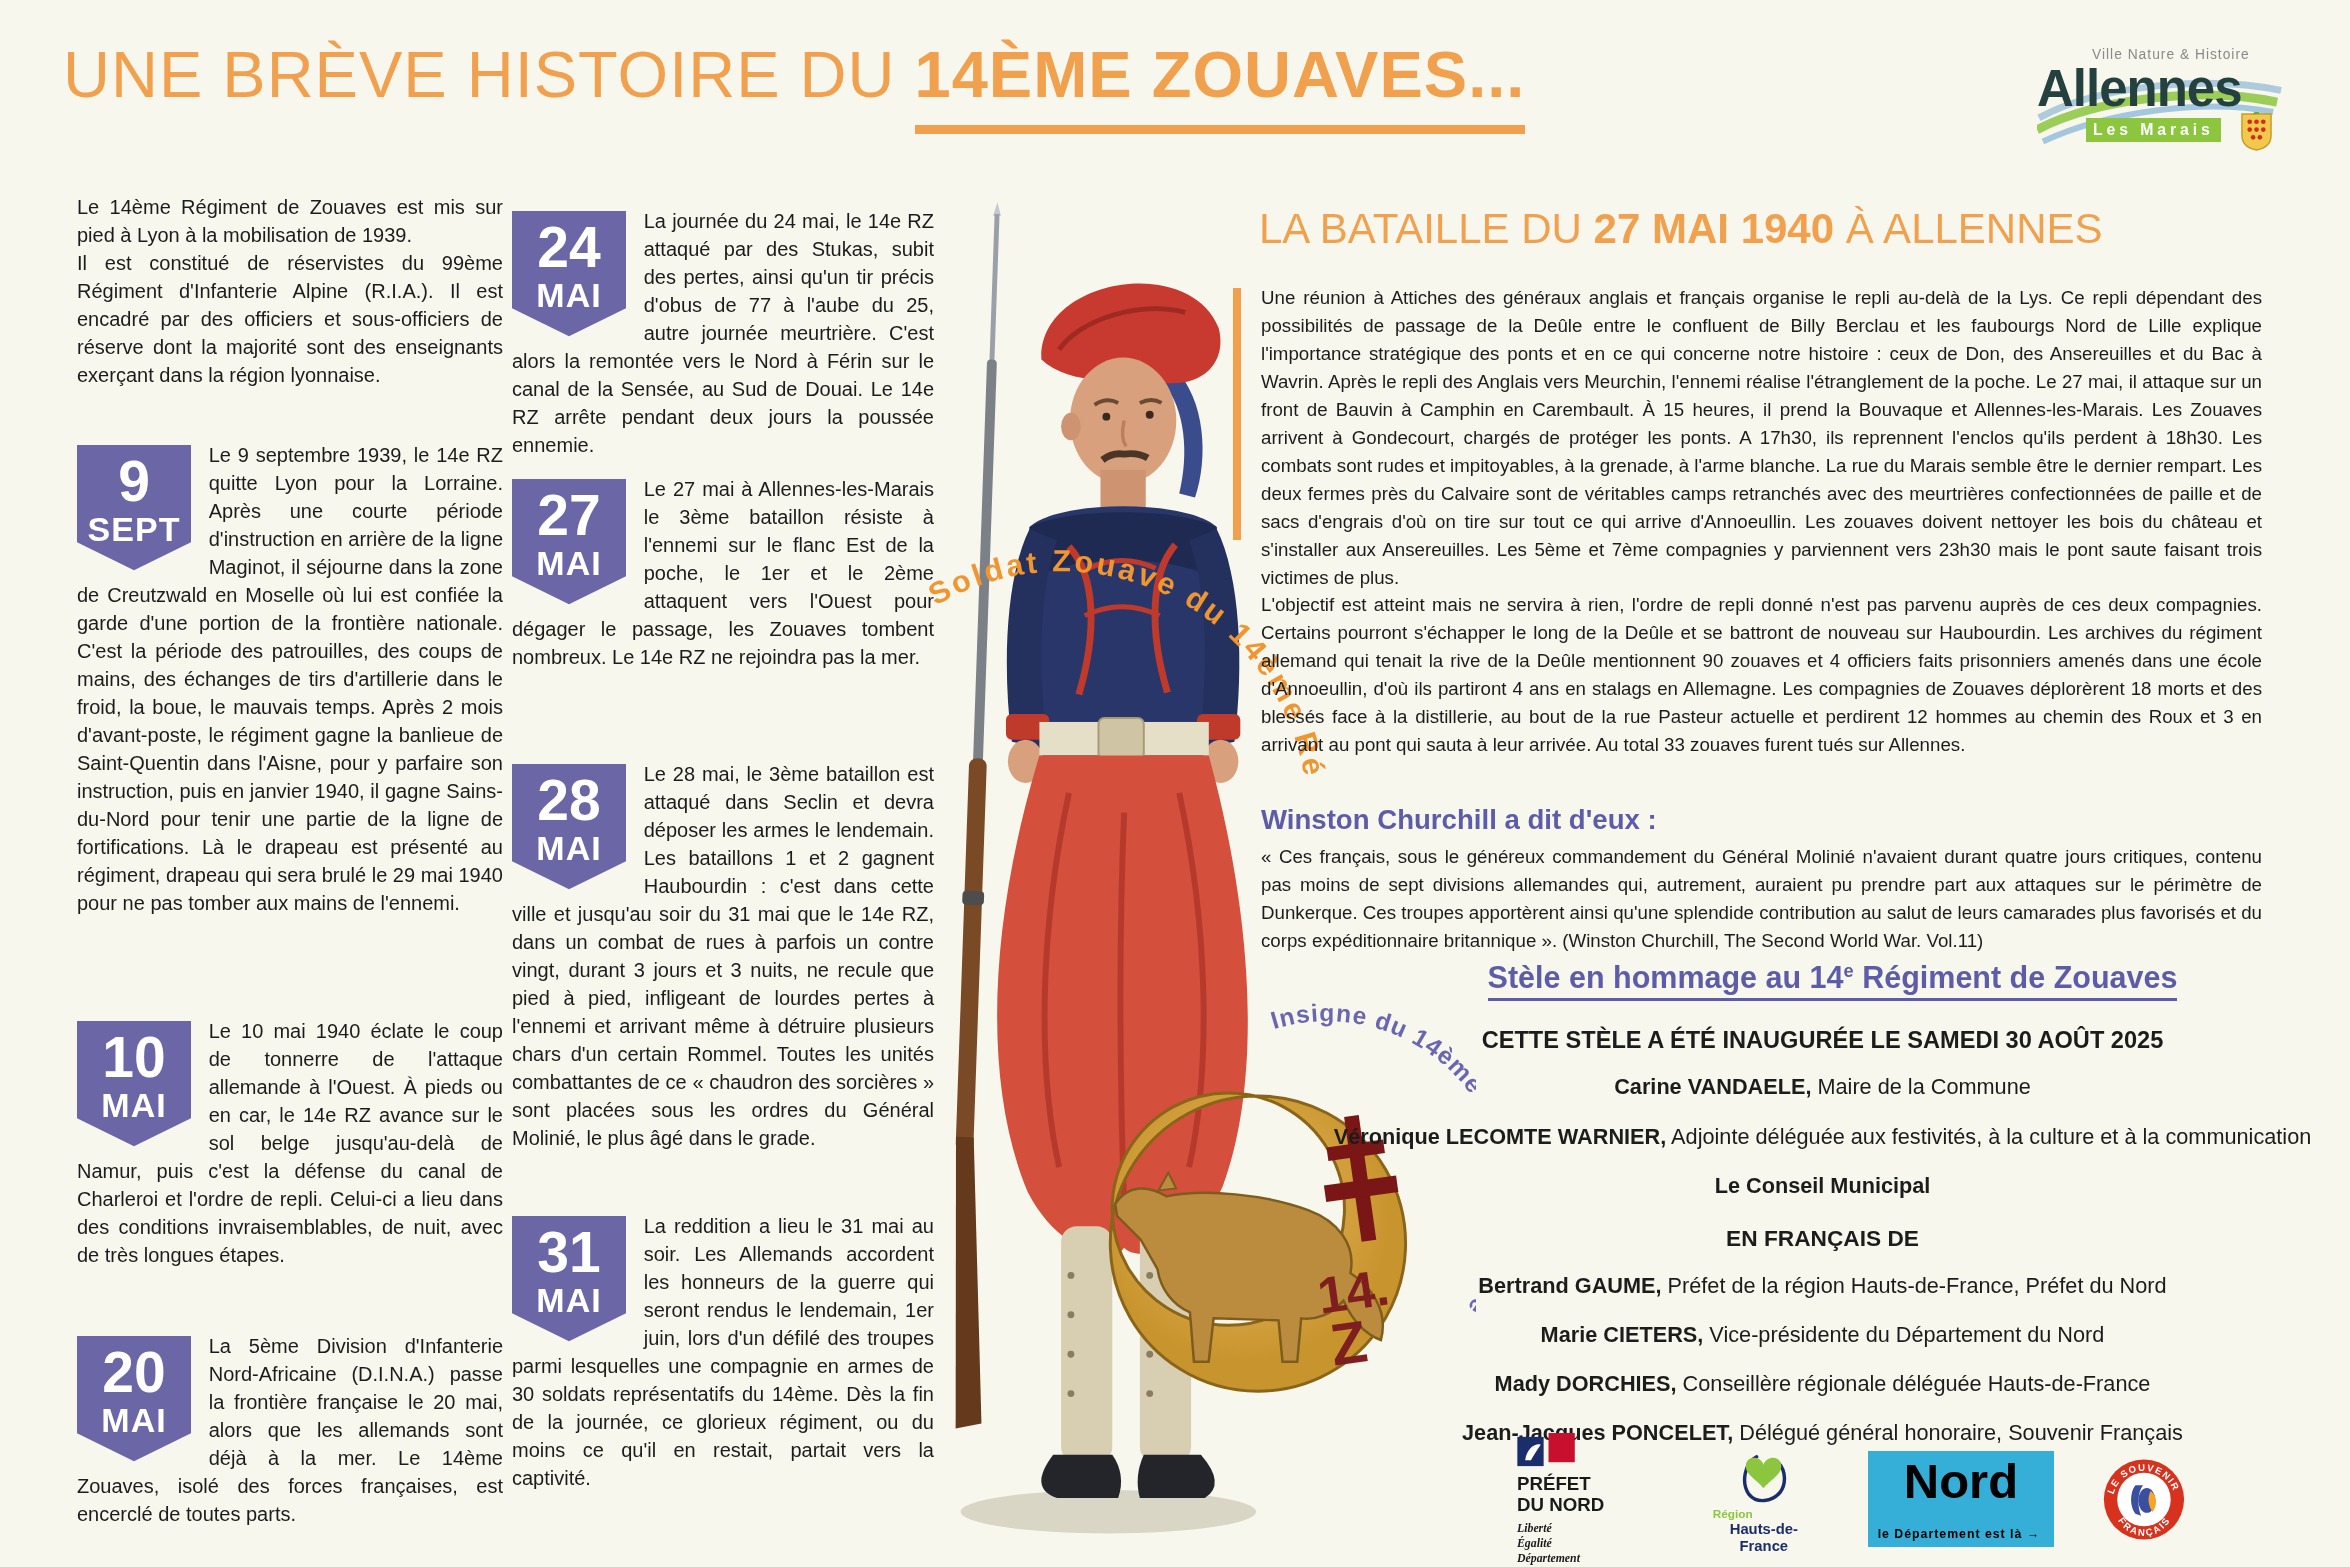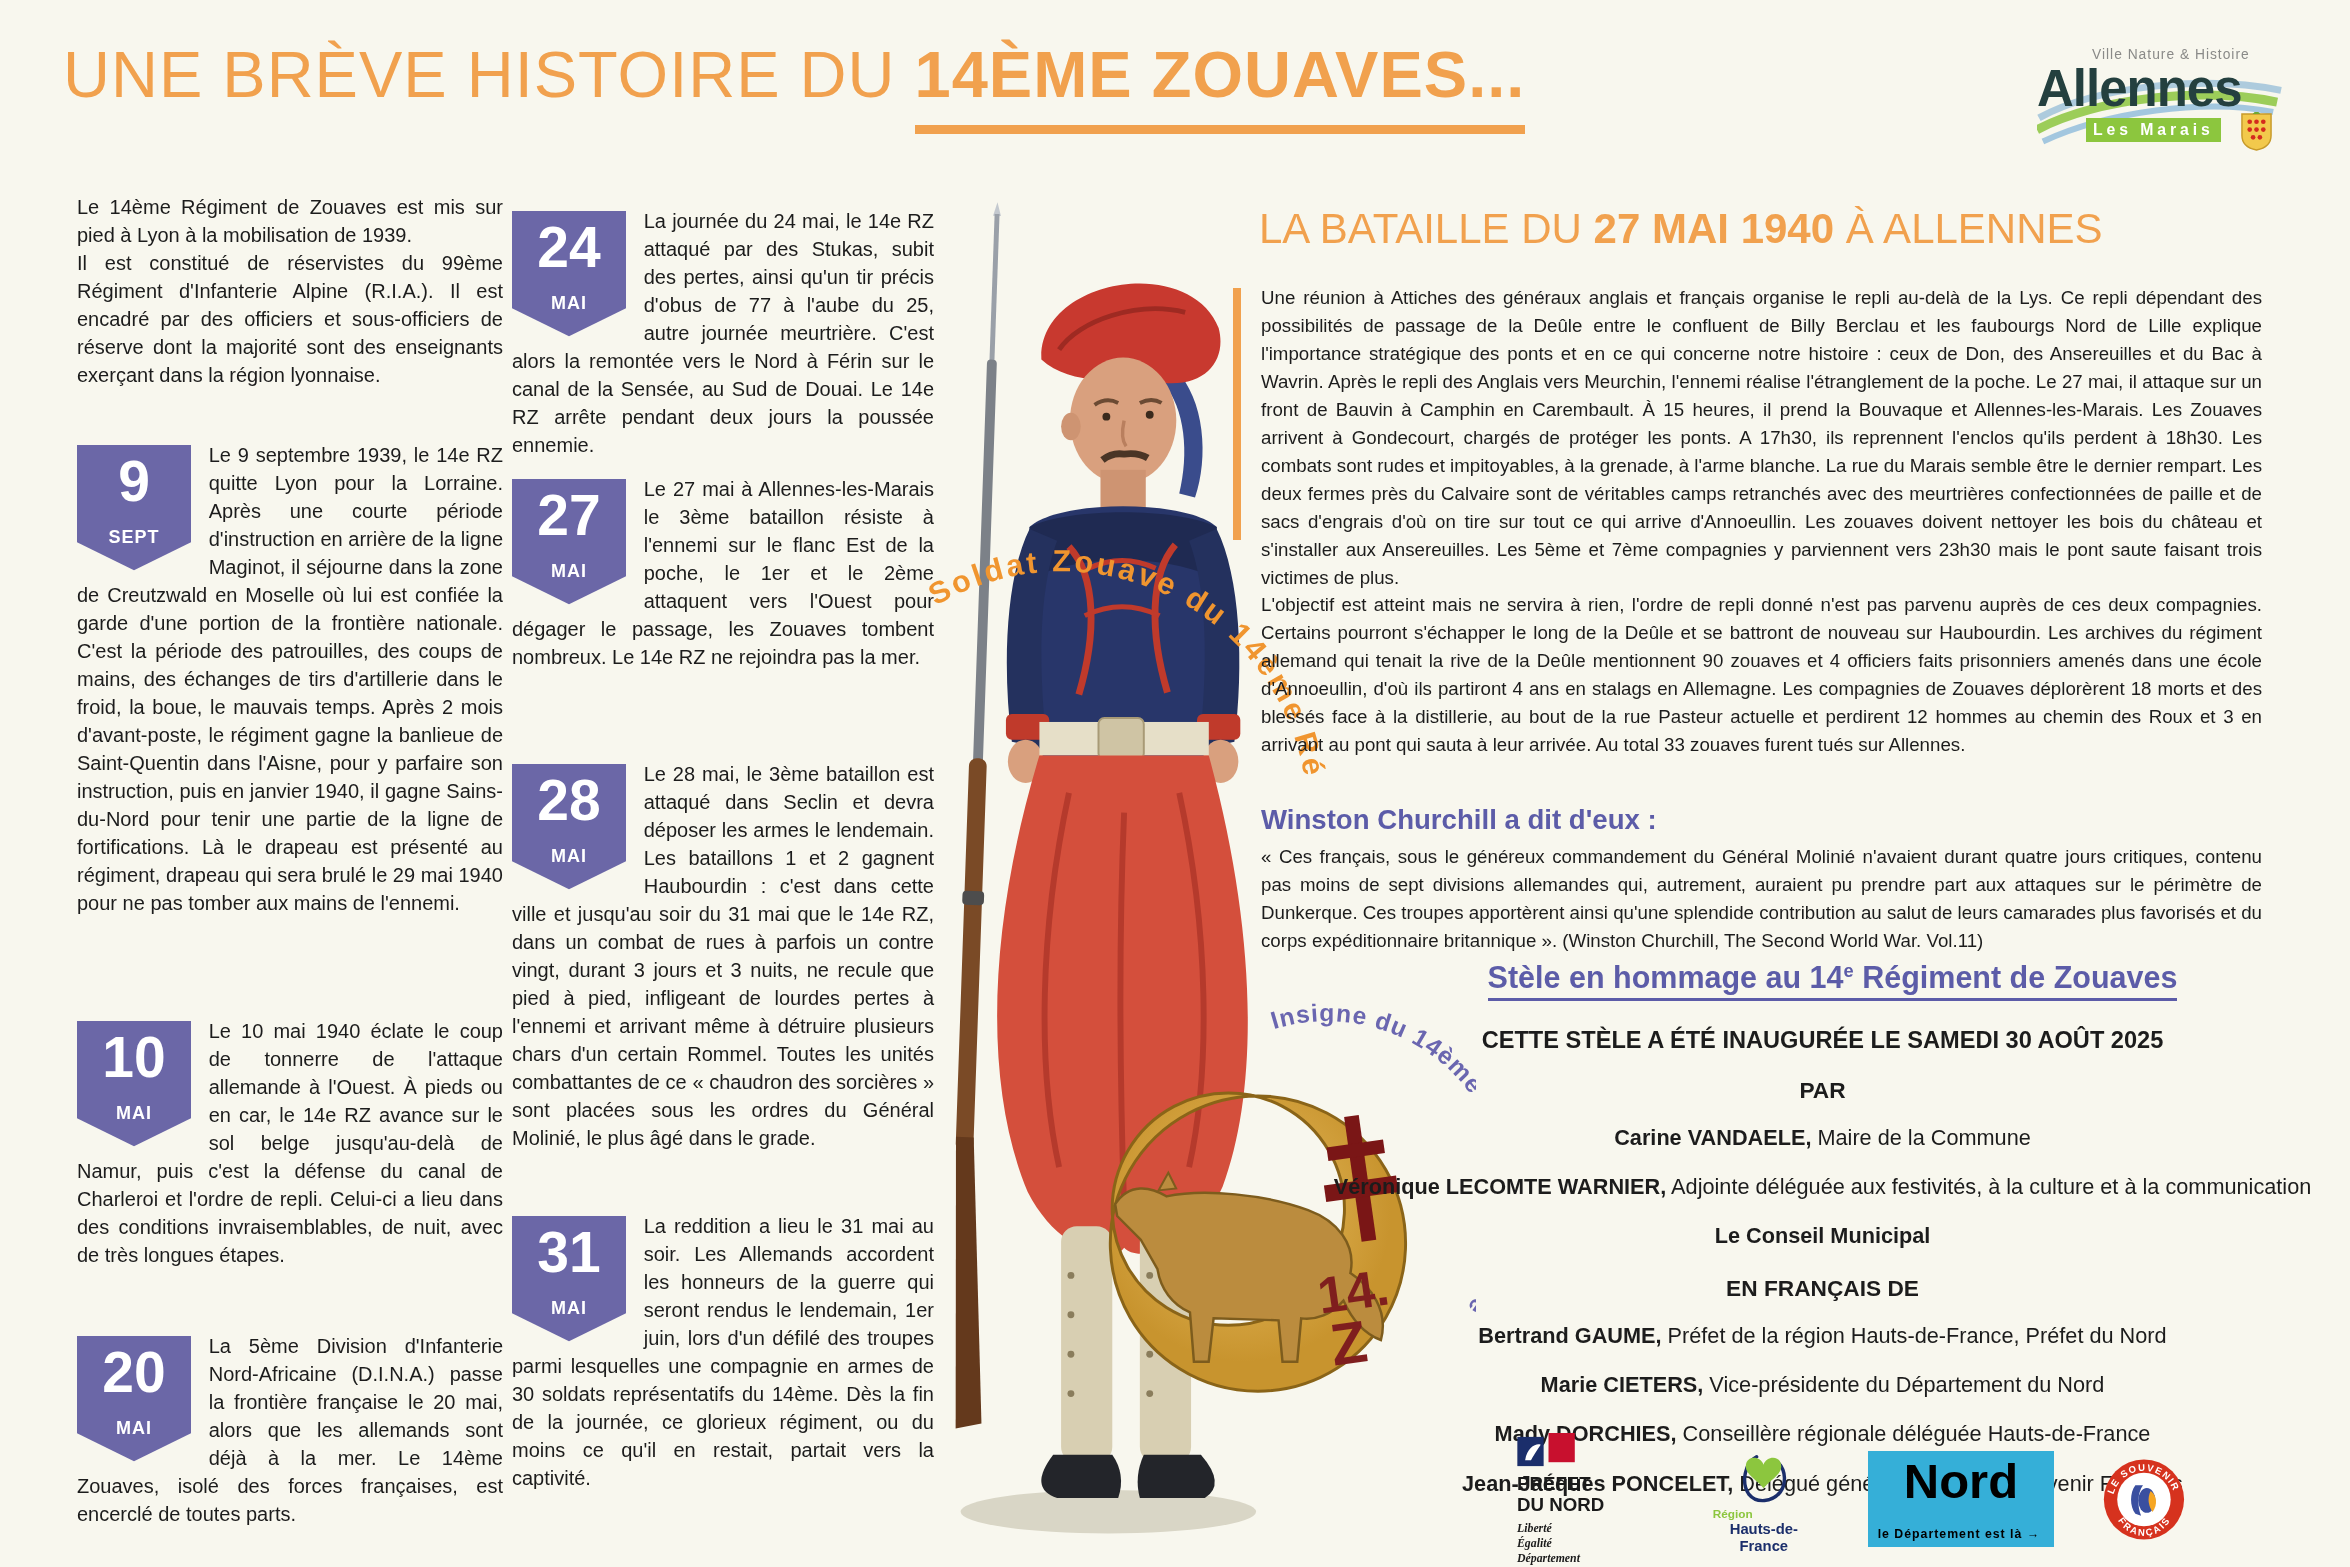--- a/index.html
+++ b/index.html
@@ -23,21 +23,21 @@
 
   
   .body-text{font-size:20px;line-height:1.40;text-align:justify;}
   .col-block{position:absolute;width:426px;}
 
   
   .badge{float:left;width:114px;height:128px;background:#6B67A7;margin:3.9px 17.7px 5.9px 0;
     clip-path:polygon(0 0,100% 0,100% 76%,50% 98%,0 76%);
     display:flex;flex-direction:column;align-items:center;color:#fff;}
   .badge .day{font-size:57px;font-weight:700;line-height:1.0;margin-top:7.9px;}
-  .badge .month{font-size:18px;font-weight:700;line-height:1.0;margin-top:18px;letter-spacing:1px;}
+  .badge .month{font-size:34px;font-weight:700;line-height:1.0;margin-top:2px;letter-spacing:1px;}
 
   
   .battle-heading{position:absolute;left:1259px;top:205px;font-size:42px;color:#F1A14E;white-space:nowrap;}
   .battle-heading .h-bold{font-weight:700;}
   .orange-bar{position:absolute;left:1233px;top:288px;width:7.9px;height:252px;background:#F1A14E;}
   .battle-para{position:absolute;left:1261px;width:1001px;font-size:18.7px;line-height:1.5;text-align:justify;}
   .churchill-heading{position:absolute;left:1261px;top:804px;font-size:27.6px;font-weight:700;color:#5C5CA8;}
   .stele{position:absolute;left:1320px;top:960px;width:1005px;text-align:center;}
   .stele .stele-heading{display:inline-block;font-size:30.5px;font-weight:700;color:#5C5CA8;
     border-bottom:3px solid #5C5CA8;padding-bottom:3px;margin-left:20px;}
@@ -273,21 +273,20 @@
   <p class="battle-para" style="top:591px;margin:0;">L'objectif est atteint mais ne servira à rien, l'ordre de repli donné n'est pas parvenu auprès de ces deux compagnies. Certains pourront s'échapper le long de la Deûle et se battront de nouveau sur Haubourdin. Les archives du régiment allemand qui tenait la rive de la Deûle mentionnent 90 zouaves et 4 officiers faits prisonniers amenés dans une école d'Annoeullin, d'où ils partiront 4 ans en stalags en Allemagne. Les compagnies de Zouaves déplorèrent 18 morts et des blessés face à la distillerie, au bout de la rue Pasteur actuelle et perdirent 12 hommes au chemin des Roux et 3 en arrivant au pont qui sauta à leur arrivée. Au total 33 zouaves furent tués sur Allennes.</p>
 
   <div class="churchill-heading">Winston Churchill a dit d'eux :</div>
   <p class="battle-para" style="top:843px;margin:0;">« Ces français, sous le généreux commandement du Général Molinié n'avaient durant quatre jours critiques, contenu pas moins de sept divisions allemandes qui, autrement, auraient pu prendre part aux attaques sur le périmètre de Dunkerque. Ces troupes apportèrent ainsi qu'une splendide contribution au salut de leurs camarades plus favorisés et du corps expéditionnaire britannique ». (Winston Churchill, The Second World War. Vol.11)</p>
 
   <div class="stele">
     <div class="stele-heading">
       <span>Stèle en hommage au 14</span><sup style="font-size:0.6em;">e</sup><span> Régiment de Zouaves</span>
     </div>
     <div class="line-caps">CETTE STÈLE A ÉTÉ INAUGURÉE LE SAMEDI 30 AOÛT 2025</div>
-    <div class="line-label">PAR</div>
 
     <div class="person">
       <b>Carine VANDAELE,</b><span> Maire de la Commune</span>
     </div>
     <div class="person">
       <b>Véronique LECOMTE WARNIER,</b><span> Adjointe déléguée aux festivités, à la culture et à la communication</span>
     </div>
     <div class="person">
       <b>Le Conseil Municipal</b><span></span>
     </div>

